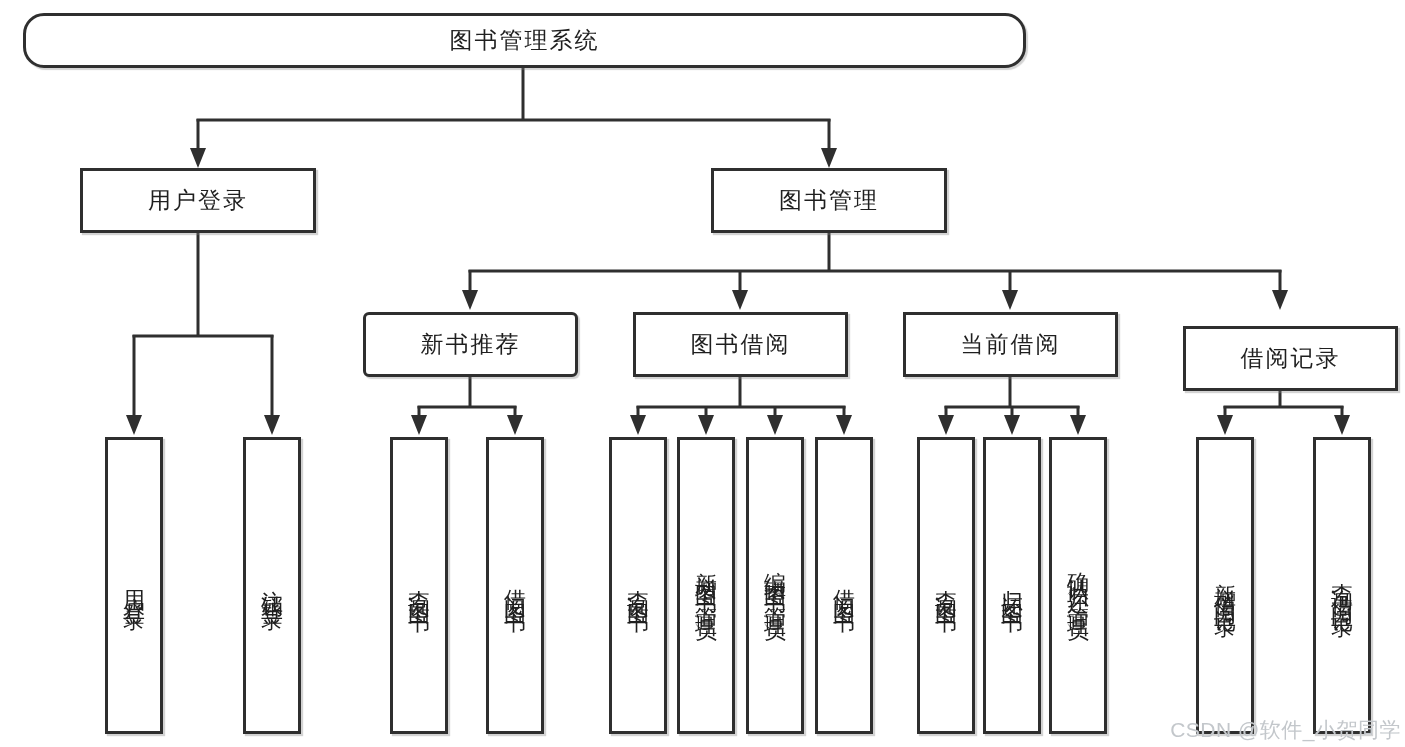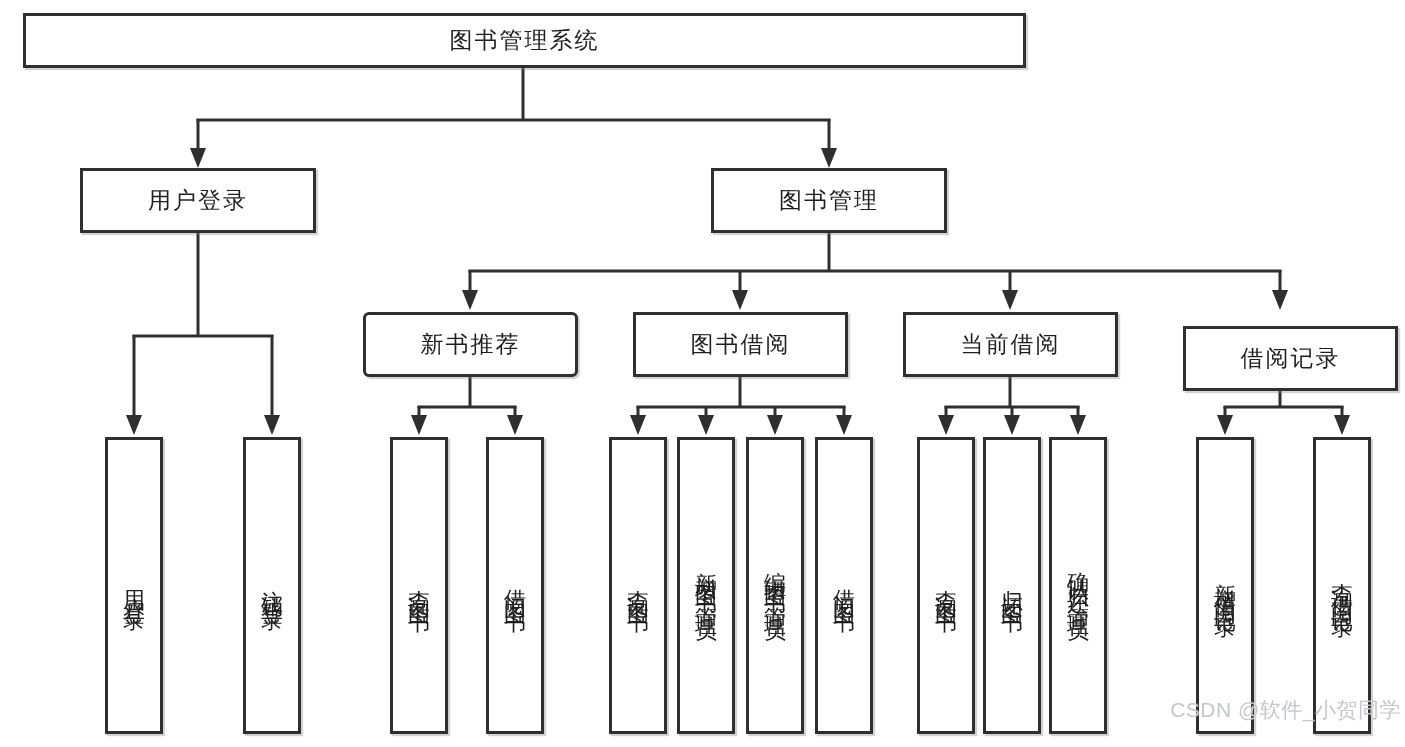--- a/index.html
+++ b/index.html
@@ -29,36 +29,36 @@
     display: flex;
     align-items: center;
     justify-content: center;
     color: #1f1f1f;
     box-shadow: 2px 2px 1px rgba(130,130,130,0.35);
   }
   .node-h {
     font-size: 23px;
     letter-spacing: 2px;
   }
-  .node-root   { left: 23px;  top: 13px;  width: 1003px; height: 55px; }
+  .node-root   { left: 23px;  top: 13px;  width: 1003px; height: 55px; border-radius: 21px; }
   .node-l2     { top: 168px; width: 236px; height: 65px; }
   .node-l3     { top: 312px; width: 215px; height: 65px; }
   .node-leaf   { top: 437px; width: 58px;  height: 297px; }
   .v-text {
     writing-mode: vertical-rl;
     text-orientation: mixed;
     font-size: 22px;
     letter-spacing: 7px;
     color: #1f1f1f;
     white-space: nowrap;
   }
   .watermark {
     position: absolute;
     right: 4px;
-    top: 696px;
+    top: 716px;
     font-size: 21px;
     color: #c3c7cb;
     letter-spacing: 0.5px;
     z-index: 10;
     text-shadow: 0 0 1px rgba(255,255,255,0.6);
   }
 </style>
 </head>
 <body>
 

